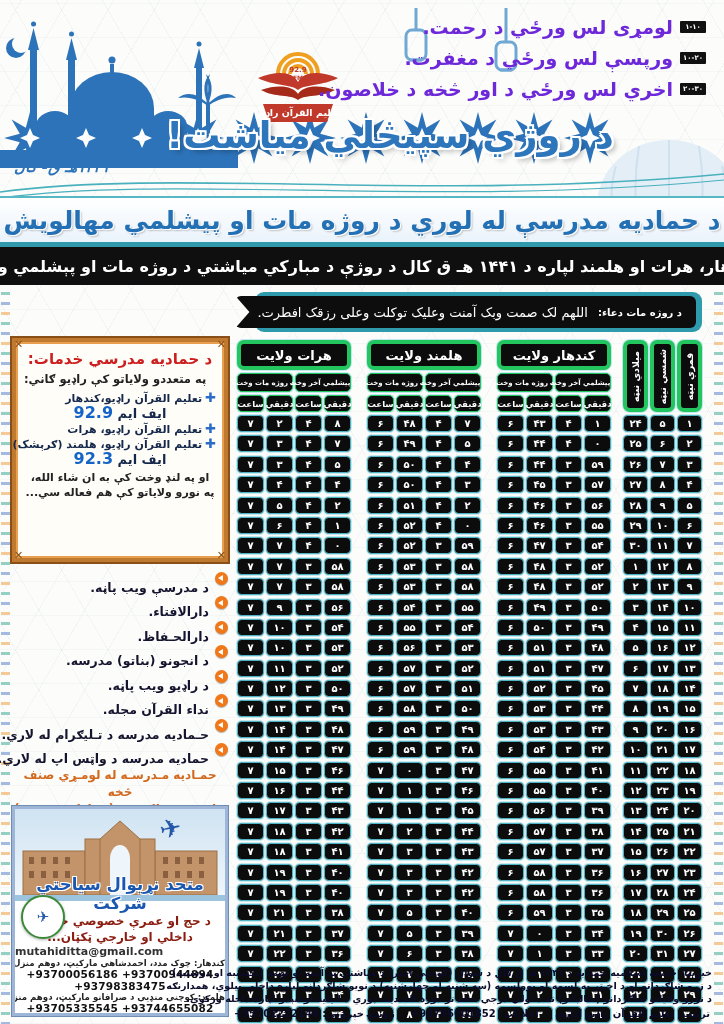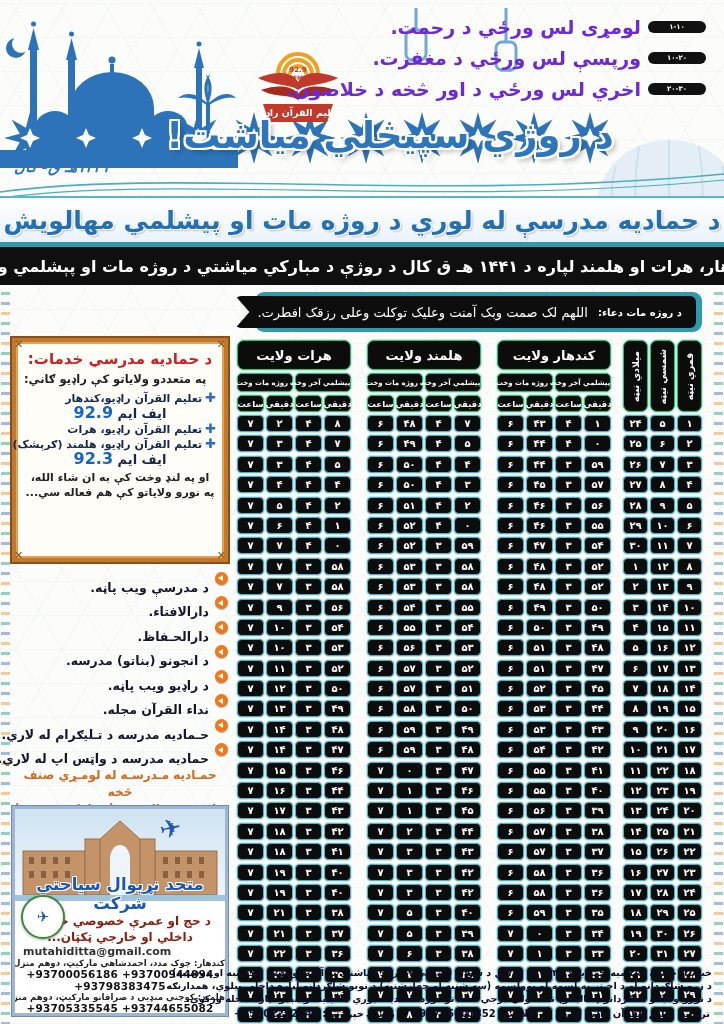--- a/index.html
+++ b/index.html
@@ -14,22 +14,22 @@
 
   
   .edge{top:282px;width:9px;height:742px;opacity:.8;
     background:repeating-linear-gradient(180deg,#f2bd7d 0 3px,transparent 3px 10px,
       #7cc4b6 10px 13px,transparent 13px 20px,#8fa9da 20px 23px,transparent 23px 30px);}
   .edge.left{left:1px;} .edge.right{right:1px;}
 
   
   .hadith-list{right:18px;top:16px;width:320px;display:flex;flex-direction:column;gap:9px;z-index:5;}
   .hadith-row{display:flex;align-items:center;gap:7px;justify-content:flex-start;}
-  .hadith-badge{background:#111;color:#fff;font-size:7px;font-weight:bold;border-radius:6px;
-    min-width:22px;text-align:center;padding:2px 18px;direction:ltr;}
+  .hadith-badge{background:#111;color:#fff;font-size:7px;font-weight:bold;border-radius:1px;
+    min-width:22px;text-align:center;padding:2px 2px;direction:ltr;}
   .hadith-text{font-weight:bold;font-size:19px;color:#6d28d9;white-space:nowrap;}
   .year-label{left:14px;top:158px;color:#2d73b9;font-weight:bold;font-style:italic;font-size:15px;z-index:6;}
   .main-title{left:140px;top:114px;width:500px;text-align:center;z-index:5;
     font-size:37px;font-weight:800;color:#2e76bb;white-space:nowrap;
     text-shadow:2px 2px 0 #fff,-2px -2px 0 #fff,2px -2px 0 #fff,-2px 2px 0 #fff,
       0 2px 0 #fff,0 -2px 0 #fff,2px 0 0 #fff,-2px 0 0 #fff,4px 4px 5px rgba(0,0,0,.25);}
   .band{left:0;top:112px;width:610px;height:52px;z-index:4;overflow:hidden;}
   .waves{left:0;top:158px;width:724px;height:46px;z-index:3;}
   .dome-wm{right:0;top:86px;z-index:0;}
   .lanterns{left:396px;top:8px;z-index:1;}
@@ -80,34 +80,34 @@
   .site-row{direction:ltr;display:flex;align-items:center;justify-content:center;gap:5px;height:19px;}
   .site-link{font-weight:800;font-size:12.5px;color:#133a66;text-decoration:none;}
   .blue-rule{border-bottom:3px solid #2b6cb8;margin-top:5px;}
 
   .travel{left:12px;top:806px;width:216px;height:210px;background:#fff;box-sizing:border-box;
     border:3px solid #9db6d8;outline:1px solid #6e8cb4;z-index:6;overflow:hidden;}
   .travel-photo{width:100%;height:92px;display:block;}
   .travel-title{color:#1a57b0;font-weight:800;font-size:16.5px;text-align:center;margin-top:-26px;
     text-shadow:1px 1px 0 #fff,-1px -1px 0 #fff,1px -1px 0 #fff,-1px 1px 0 #fff;}
   .travel-line{color:#8b1d10;font-weight:800;font-size:12px;text-align:center;line-height:16px;}
-  .travel-email{direction:ltr;text-align:left;font-weight:bold;font-size:11px;color:#333;padding-left:8px;}
+  .travel-email{direction:ltr;text-align:left;font-weight:bold;font-size:11px;color:#333;}
   .travel-addr{font-weight:bold;font-size:8.6px;color:#222;text-align:center;white-space:nowrap;}
   .travel-phones{direction:ltr;font-weight:800;font-size:10.5px;color:#111;text-align:center;letter-spacing:.2px;}
   .travel-logo{position:absolute;left:6px;top:86px;width:40px;height:40px;border-radius:50%;
     background:#fff;border:2px solid #3a8a3a;display:flex;align-items:center;justify-content:center;
     font-size:15px;color:#2458a8;box-shadow:0 1px 3px rgba(0,0,0,.3);}
 
   
   :root{--cols:27px 27px 27px 27px 12px 27px 27px 27px 27px 12px 27px 27px 27px 27px 8px 25px 25px 25px;}
   .thead{left:237px;top:340px;display:grid;direction:ltr;grid-template-columns:var(--cols);
     column-gap:2px;grid-template-rows:30px 19px 17px;row-gap:3px;z-index:6;}
   .tbody{left:237px;top:415px;display:flex;flex-direction:column;gap:3.4px;z-index:6;}
   .trow{display:grid;direction:ltr;grid-template-columns:var(--cols);column-gap:2px;}
-  .pill{background:#0c0c0c;color:#fff;border:1px solid #22c55e;border-radius:7px;
+  .pill{background:#0c0c0c;color:#fff;border:4px solid #22c55e;border-radius:7px;
     display:flex;align-items:center;justify-content:center;font-weight:800;
     box-shadow:0 0 0 1px rgba(185,228,235,.9);}
   .pill.province{font-size:13px;}
   .pill.timehdr{font-size:7px;border-radius:5px;border-width:1.5px;white-space:nowrap;}
   .pill.unit{font-size:8.5px;border-radius:5px;border-width:1.5px;}
   .pill.vpill{writing-mode:initial;}
   .pill.vpill span{transform:rotate(-90deg);white-space:nowrap;font-size:9.5px;}
   .cell{background:#0c0c0c;color:#fff;border:1.5px solid #4fb3c4;border-radius:4.5px;
     height:15px;display:flex;align-items:center;justify-content:center;
     font-size:10px;font-weight:800;box-shadow:0 0 0 1px rgba(185,228,235,.85);}

